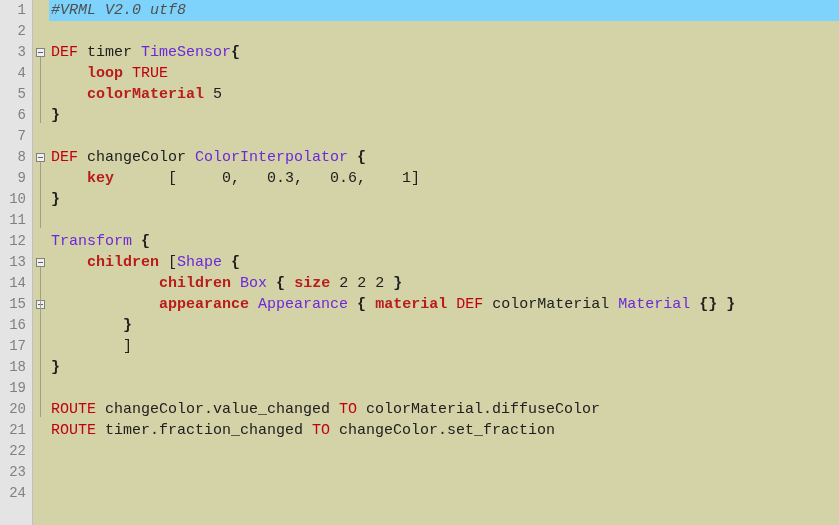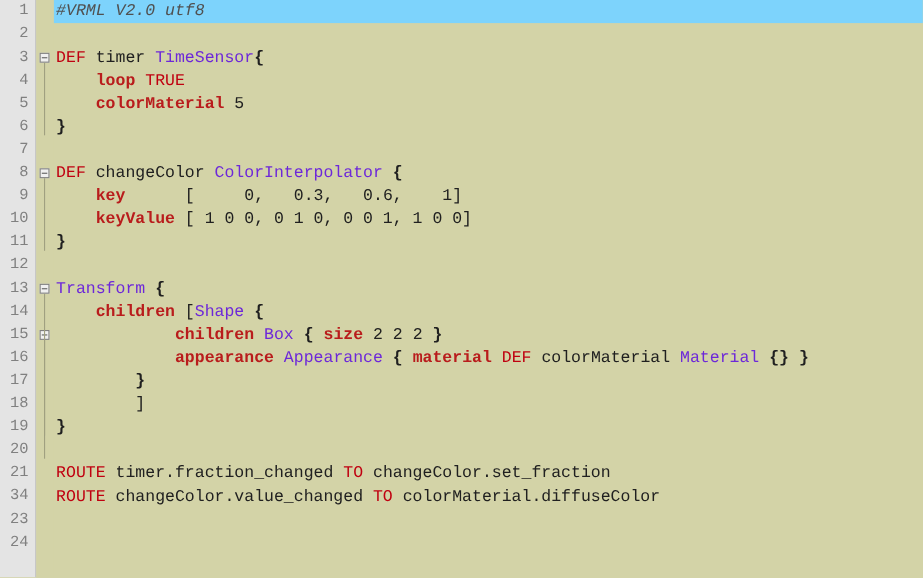--- a/index.html
+++ b/index.html
@@ -103,21 +103,21 @@
       <div class="ln">12</div>
       <div class="ln">13</div>
       <div class="ln">14</div>
       <div class="ln">15</div>
       <div class="ln">16</div>
       <div class="ln">17</div>
       <div class="ln">18</div>
       <div class="ln">19</div>
       <div class="ln">20</div>
       <div class="ln">21</div>
-      <div class="ln">34</div>
+      <div class="ln">22</div>
       <div class="ln">23</div>
       <div class="ln">24</div>
     </div>
   <div class="fold" id="fold">
       <div class="fbox" style="top: 48px;"></div>
       <div class="fbox" style="top: 153px;"></div>
       <div class="fbox" style="top: 258px;"></div>
       <div class="fbox" style="top: 300px;"></div>
       <div class="vline" style="top: 57px; height: 66px;"></div>
       <div class="vline" style="top: 162px; height: 66px;"></div>
@@ -127,28 +127,27 @@
   <div class="code" id="code">
       <div class="line hl"><span class="tok comment">#VRML V2.0 utf8</span></div>
       <div class="line"></div>
       <div class="line"><span class="tok kw-red">DEF</span><span class="tok plain"> timer </span><span class="tok kw-blue">TimeSensor</span><span class="tok brace">{</span></div>
       <div class="line"><span class="tok plain">    </span><span class="tok kw-green">loop</span><span class="tok plain"> </span><span class="tok kw-red">TRUE</span></div>
       <div class="line"><span class="tok plain">    </span><span class="tok kw-green">colorMaterial</span><span class="tok plain"> 5</span></div>
       <div class="line"><span class="tok brace">}</span></div>
       <div class="line"></div>
       <div class="line"><span class="tok kw-red">DEF</span><span class="tok plain"> changeColor </span><span class="tok kw-blue">ColorInterpolator</span><span class="tok plain"> </span><span class="tok brace">{</span></div>
       <div class="line"><span class="tok plain">    </span><span class="tok kw-green">key</span><span class="tok plain">      [     0,   0.3,   0.6,    1]</span></div>
-      <div class="line"><span class="tok plain">    </span><span class="tok kw-green">keyValue</span><span class="tok plain"> [ 1 0 0, 0 1 0, 0 0 1, 1 0 0]</span></div>
       <div class="line"><span class="tok brace">}</span></div>
       <div class="line"></div>
       <div class="line"><span class="tok kw-blue">Transform</span><span class="tok plain"> </span><span class="tok brace">{</span></div>
       <div class="line"><span class="tok plain">    </span><span class="tok kw-green">children</span><span class="tok plain"> [</span><span class="tok kw-blue">Shape</span><span class="tok plain"> </span><span class="tok brace">{</span></div>
       <div class="line"><span class="tok plain">            </span><span class="tok kw-green">children</span><span class="tok plain"> </span><span class="tok kw-blue">Box</span><span class="tok plain"> </span><span class="tok brace">{</span><span class="tok plain"> </span><span class="tok kw-green">size</span><span class="tok plain"> 2 2 2 </span><span class="tok brace">}</span></div>
       <div class="line"><span class="tok plain">            </span><span class="tok kw-green">appearance</span><span class="tok plain"> </span><span class="tok kw-blue">Appearance</span><span class="tok plain"> </span><span class="tok brace">{</span><span class="tok plain"> </span><span class="tok kw-green">material</span><span class="tok plain"> </span><span class="tok kw-red">DEF</span><span class="tok plain"> colorMaterial </span><span class="tok kw-blue">Material</span><span class="tok plain"> </span><span class="tok brace">{}</span><span class="tok plain"> </span><span class="tok brace">}</span></div>
       <div class="line"><span class="tok plain">        </span><span class="tok brace">}</span></div>
       <div class="line"><span class="tok plain">        ]</span></div>
       <div class="line"><span class="tok brace">}</span></div>
       <div class="line"></div>
+      <div class="line"><span class="tok kw-red">ROUTE</span><span class="tok plain"> changeColor.value_changed </span><span class="tok kw-red">TO</span><span class="tok plain"> colorMaterial.diffuseColor</span></div>
       <div class="line"><span class="tok kw-red">ROUTE</span><span class="tok plain"> timer.fraction_changed </span><span class="tok kw-red">TO</span><span class="tok plain"> changeColor.set_fraction</span></div>
-      <div class="line"><span class="tok kw-red">ROUTE</span><span class="tok plain"> changeColor.value_changed </span><span class="tok kw-red">TO</span><span class="tok plain"> colorMaterial.diffuseColor</span></div>
       <div class="line"></div>
     </div>
 </div>
 
 </body></html>

